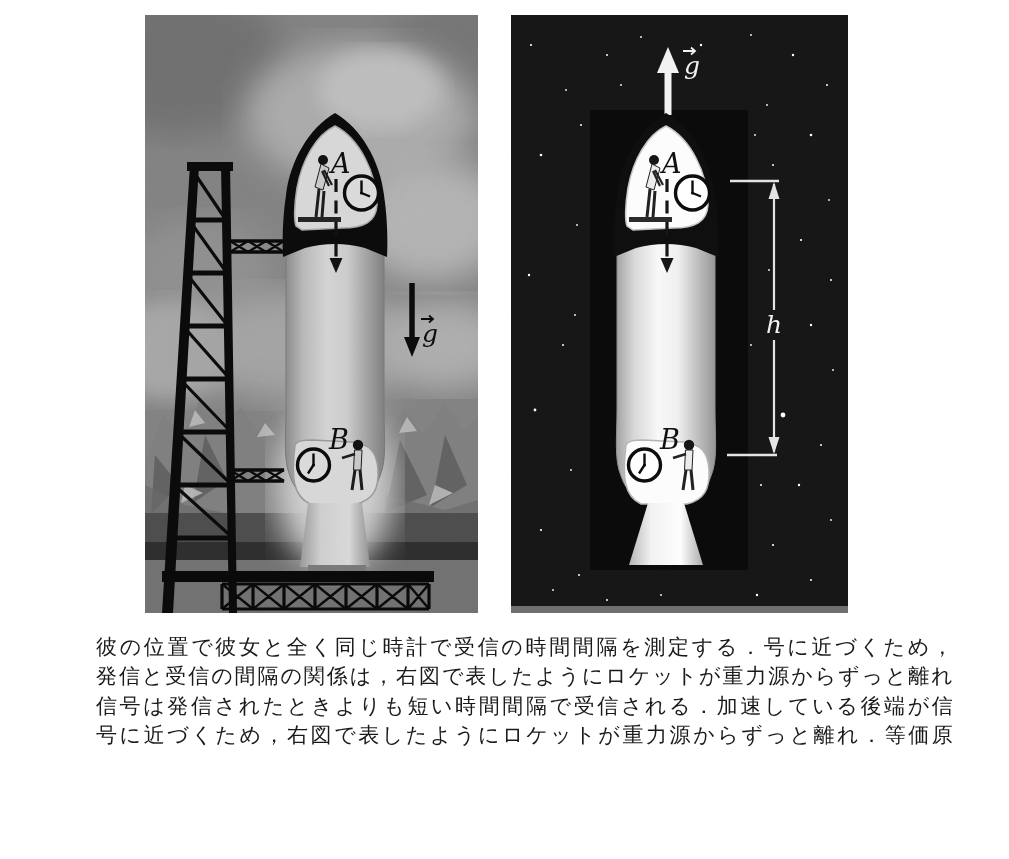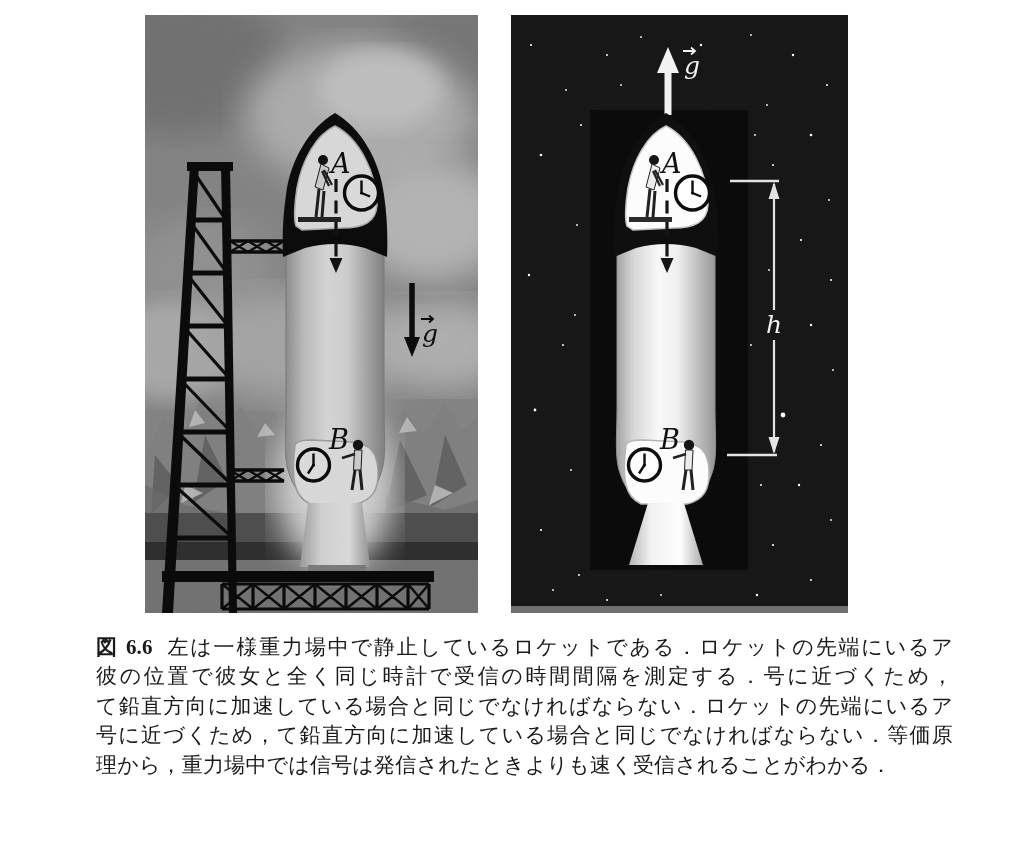--- a/index.html
+++ b/index.html
@@ -213,22 +213,19 @@
       <text class="lbl" x="173" y="59" font-size="25" fill="#f2f2f2">g</text>
       <use href="#rocket-def" transform="translate(155,98)"></use>
       <polygon points="137,488 173,488 192,550 118,550" fill="url(#nozzleGrad)"></polygon>
       <text class="lbl" x="151" y="158" font-size="27" fill="#111">A</text>
       <text class="lbl" x="149" y="434" font-size="27" fill="#111">B</text>
       <rect x="0" y="591" width="337" height="7" fill="#6f6f6f"></rect>
     </svg>
   </div>
 
   <div id="caption">
-    <div class="cap-line">
-      <span class="fig-label">図 6.6</span><span>左は一様重力場中で静止しているロケットである．ロケットの先端にいるア</span>
-    </div>
     <div class="cap-line">彼の位置で彼女と全く同じ時計で受信の時間間隔を測定する．号に近づくため，</div>
-    <div class="cap-line">て鉛直方向に加速している場合と同じでなければならない．ロケットの先端にいるア</div>
-    <div class="cap-line">号に近づくため，て鉛直方向に加速している場合と同じでなければならない．等価原</div>
-    <div class="cap-line last">理から，重力場中では信号は発信されたときよりも速く受信されることがわかる．</div>
+    <div class="cap-line">発信と受信の間隔の関係は，右図で表したようにロケットが重力源からずっと離れ</div>
+    <div class="cap-line">信号は発信されたときよりも短い時間間隔で受信される．加速している後端が信</div>
+    <div class="cap-line">号に近づくため，右図で表したようにロケットが重力源からずっと離れ．等価原</div>
   </div>
 
 </div>
 
 </body></html>

